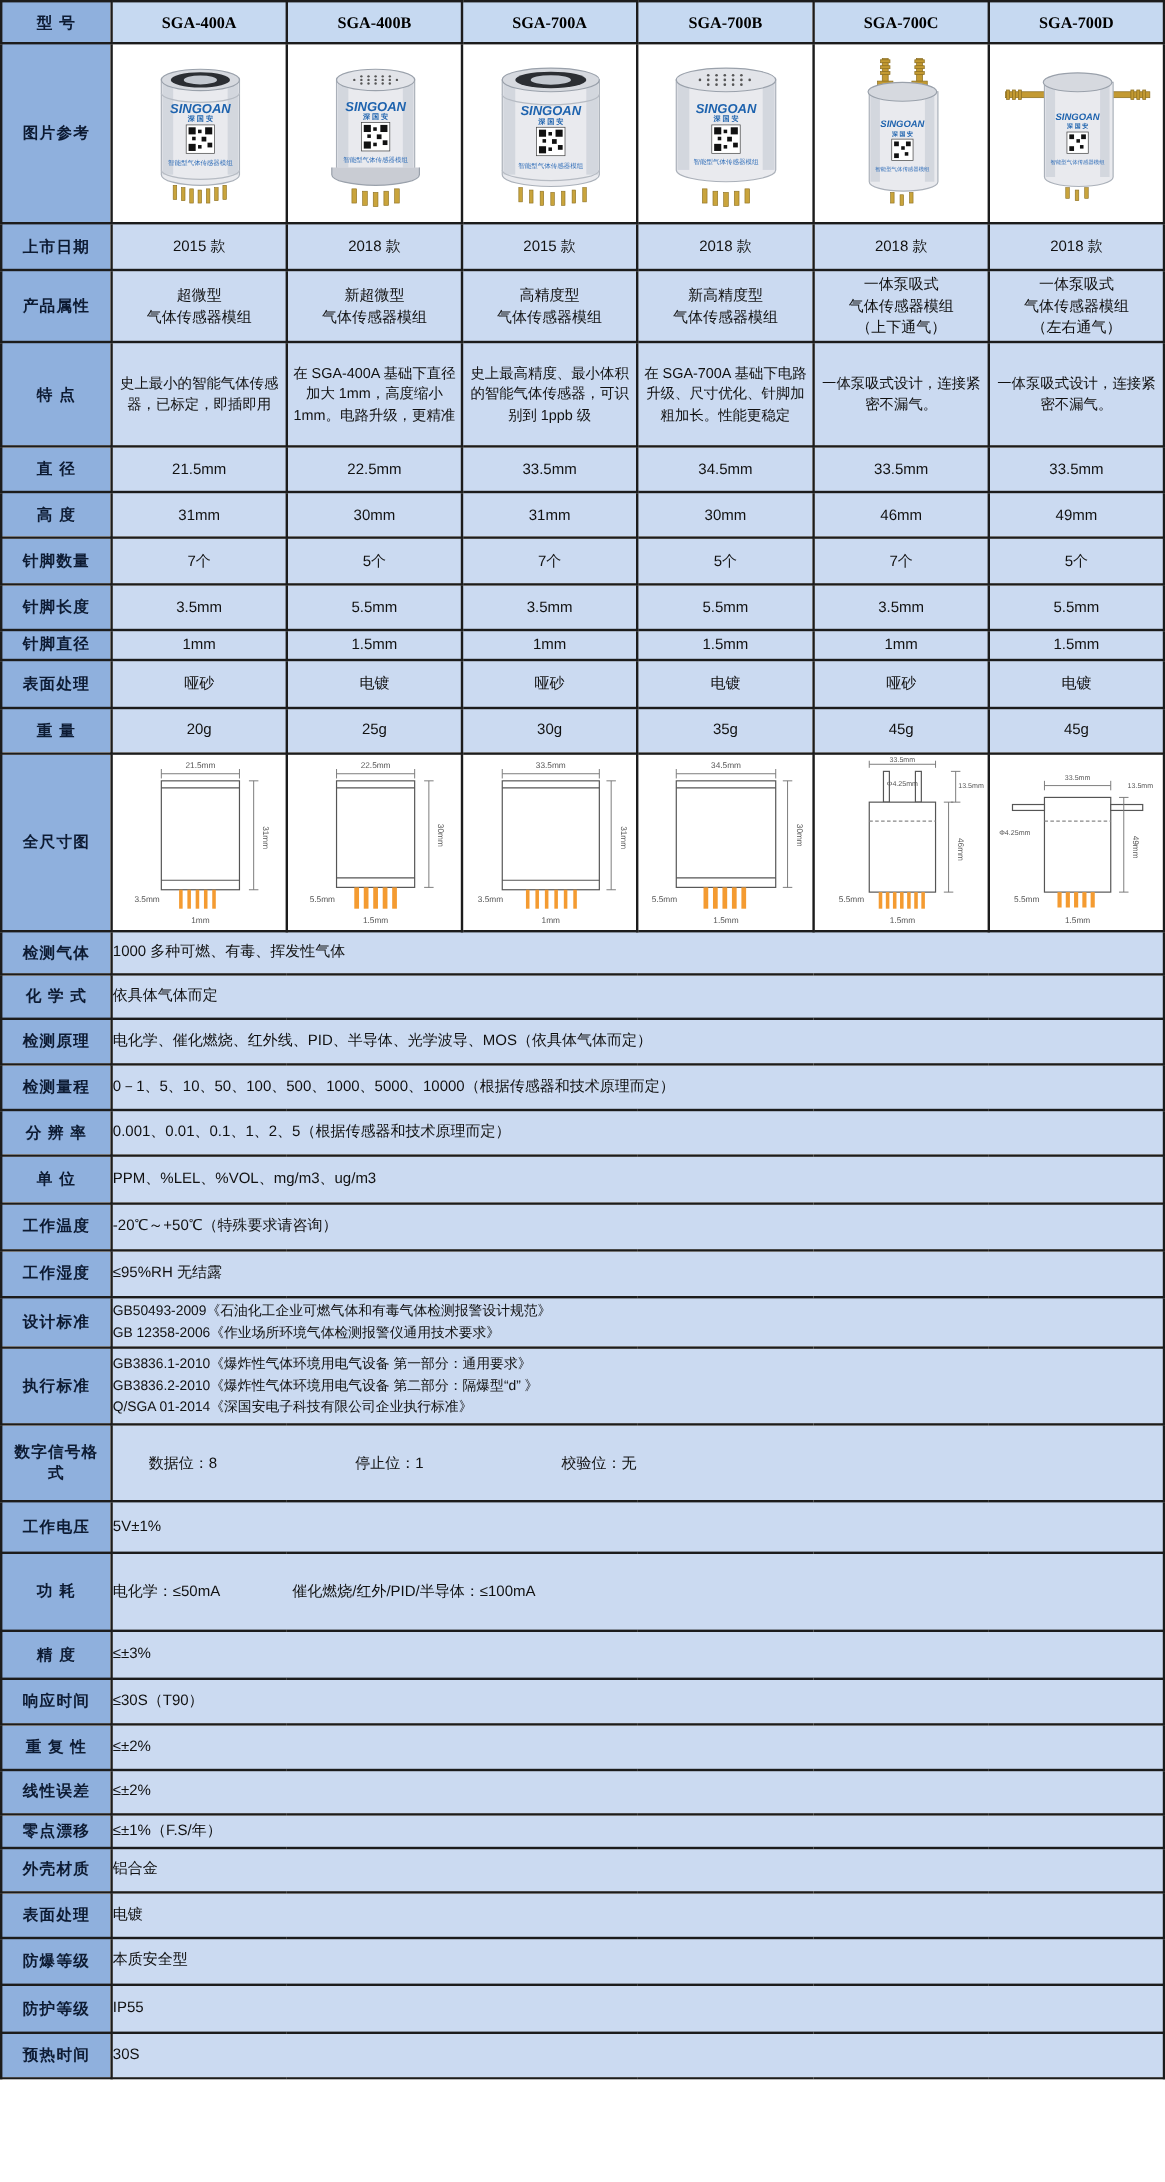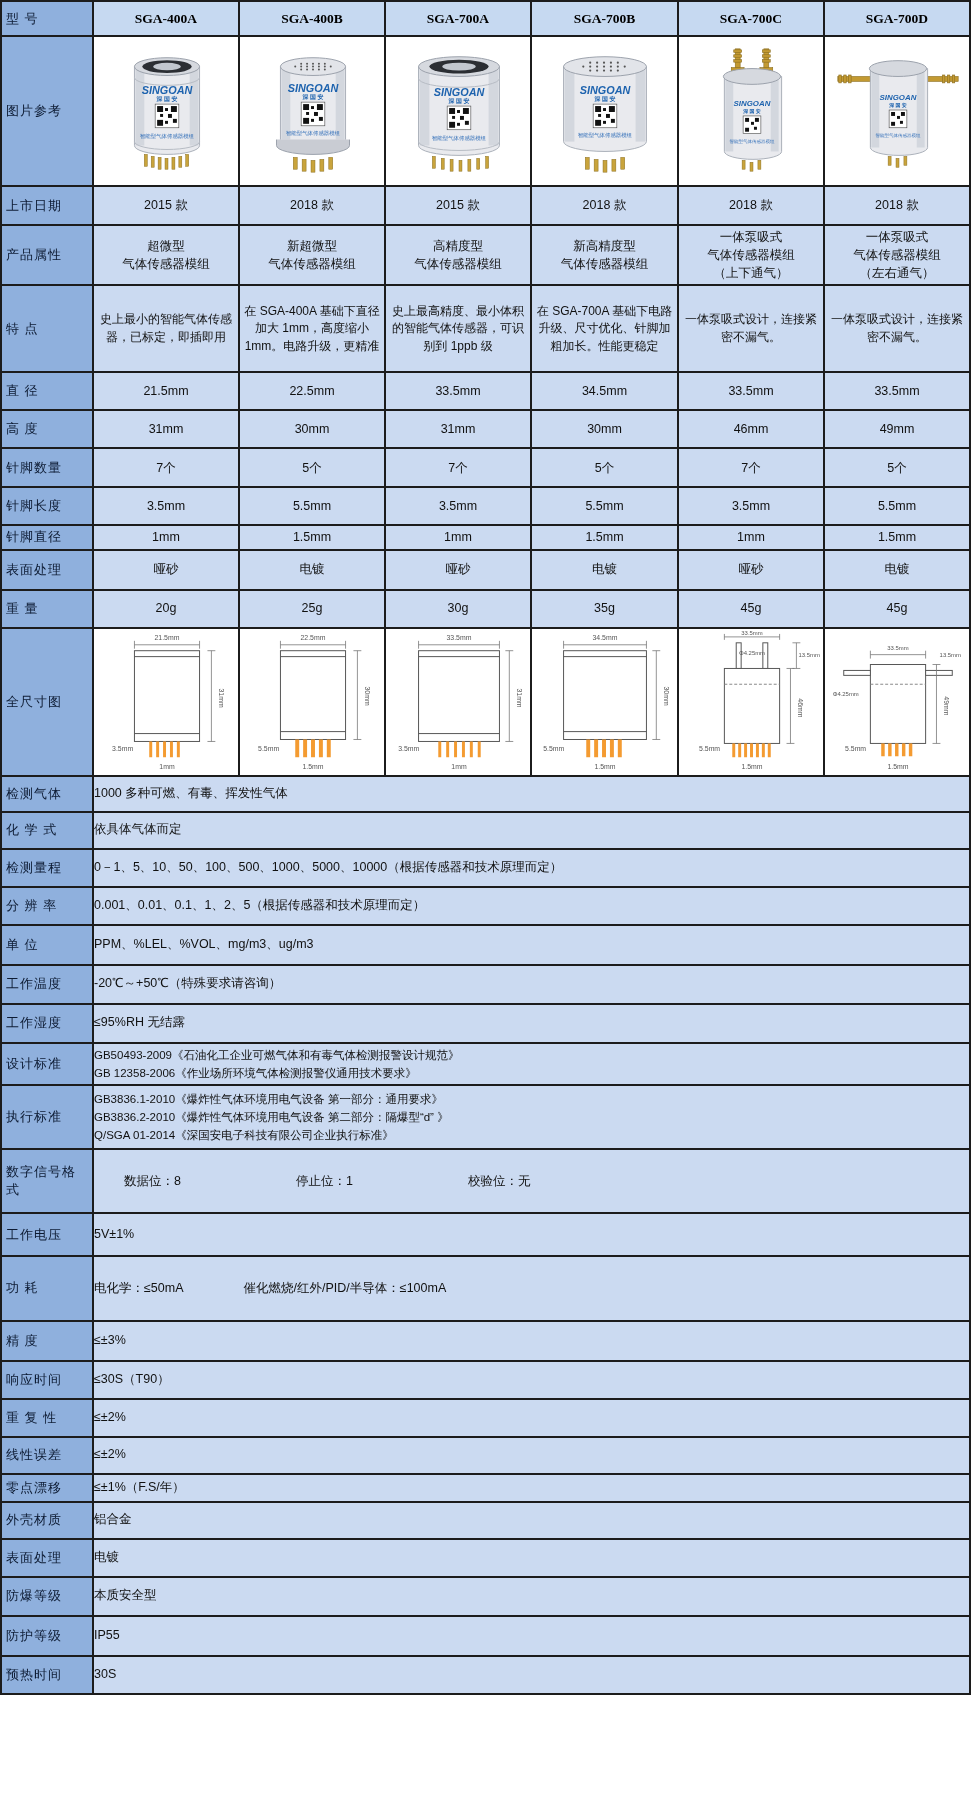--- a/index.html
+++ b/index.html
@@ -1,19 +1,19 @@
 <!DOCTYPE html>
 <html><head>
 <meta charset="utf-8">
 <style>
   html,body{margin:0;padding:0;background:#fff;}
   body{width:971px;font-family:"Liberation Sans",sans-serif;color:#111;}
   table{border-collapse:collapse;table-layout:fixed;width:971px;}
   th,td{border:2px solid #1c1c1c;padding:2px 4px;vertical-align:middle;overflow:hidden;}
-  th.lbl{background:#8FB0DD;font-size:13px;font-weight:normal;color:#0d1b33;text-align:left;letter-spacing:1px;}
+  th.lbl{background:#8FB0DD;font-size:13px;font-weight:bold;color:#0d1b33;text-align:center;letter-spacing:1px;}
   tr.hdr th.lbl{background:#8FB0DD;}
   th.model{background:#C6D9F1;font-family:"Liberation Serif",serif;font-size:13.5px;font-weight:bold;color:#000;text-align:center;}
   td.c{background:#CBDAF1;text-align:center;font-size:12.5px;line-height:1.45;white-space:pre-line;}
   td.feat{font-size:12px;}
   td.photo-cell,td.diag-cell{background:#fff;padding:0;text-align:center;}
   td.full{background:#CBDAF1;text-align:left;font-size:12.5px;padding-left:0;white-space:pre-line;line-height:1.55;}
   td.full.sm{font-size:11.5px;line-height:1.6;}
   .gapflex{display:flex;gap:115px;align-items:center;margin-left:30px;}
   .gapflex2{display:flex;gap:60px;align-items:center;}
   svg{display:block;margin:0 auto;}
@@ -561,20 +561,24 @@
 
 <tr style="height:36px">
   <th class="lbl">检测气体</th>
   <td class="full" colspan="6">1000 多种可燃、有毒、挥发性气体</td>
 </tr>
 <tr style="height:37px">
   <th class="lbl">化 学 式</th>
   <td class="full" colspan="6">依具体气体而定</td>
 </tr>
 <tr style="height:38px">
+  <th class="lbl">检测原理</th>
+  <td class="full" colspan="6">电化学、催化燃烧、红外线、PID、半导体、光学波导、MOS（依具体气体而定）</td>
+</tr>
+<tr style="height:38px">
   <th class="lbl">检测量程</th>
   <td class="full" colspan="6">0－1、5、10、50、100、500、1000、5000、10000（根据传感器和技术原理而定）</td>
 </tr>
 <tr style="height:38px">
   <th class="lbl">分 辨 率</th>
   <td class="full" colspan="6">0.001、0.01、0.1、1、2、5（根据传感器和技术原理而定）</td>
 </tr>
 <tr style="height:40px">
   <th class="lbl">单    位</th>
   <td class="full" colspan="6">PPM、%LEL、%VOL、mg/m3、ug/m3</td>

